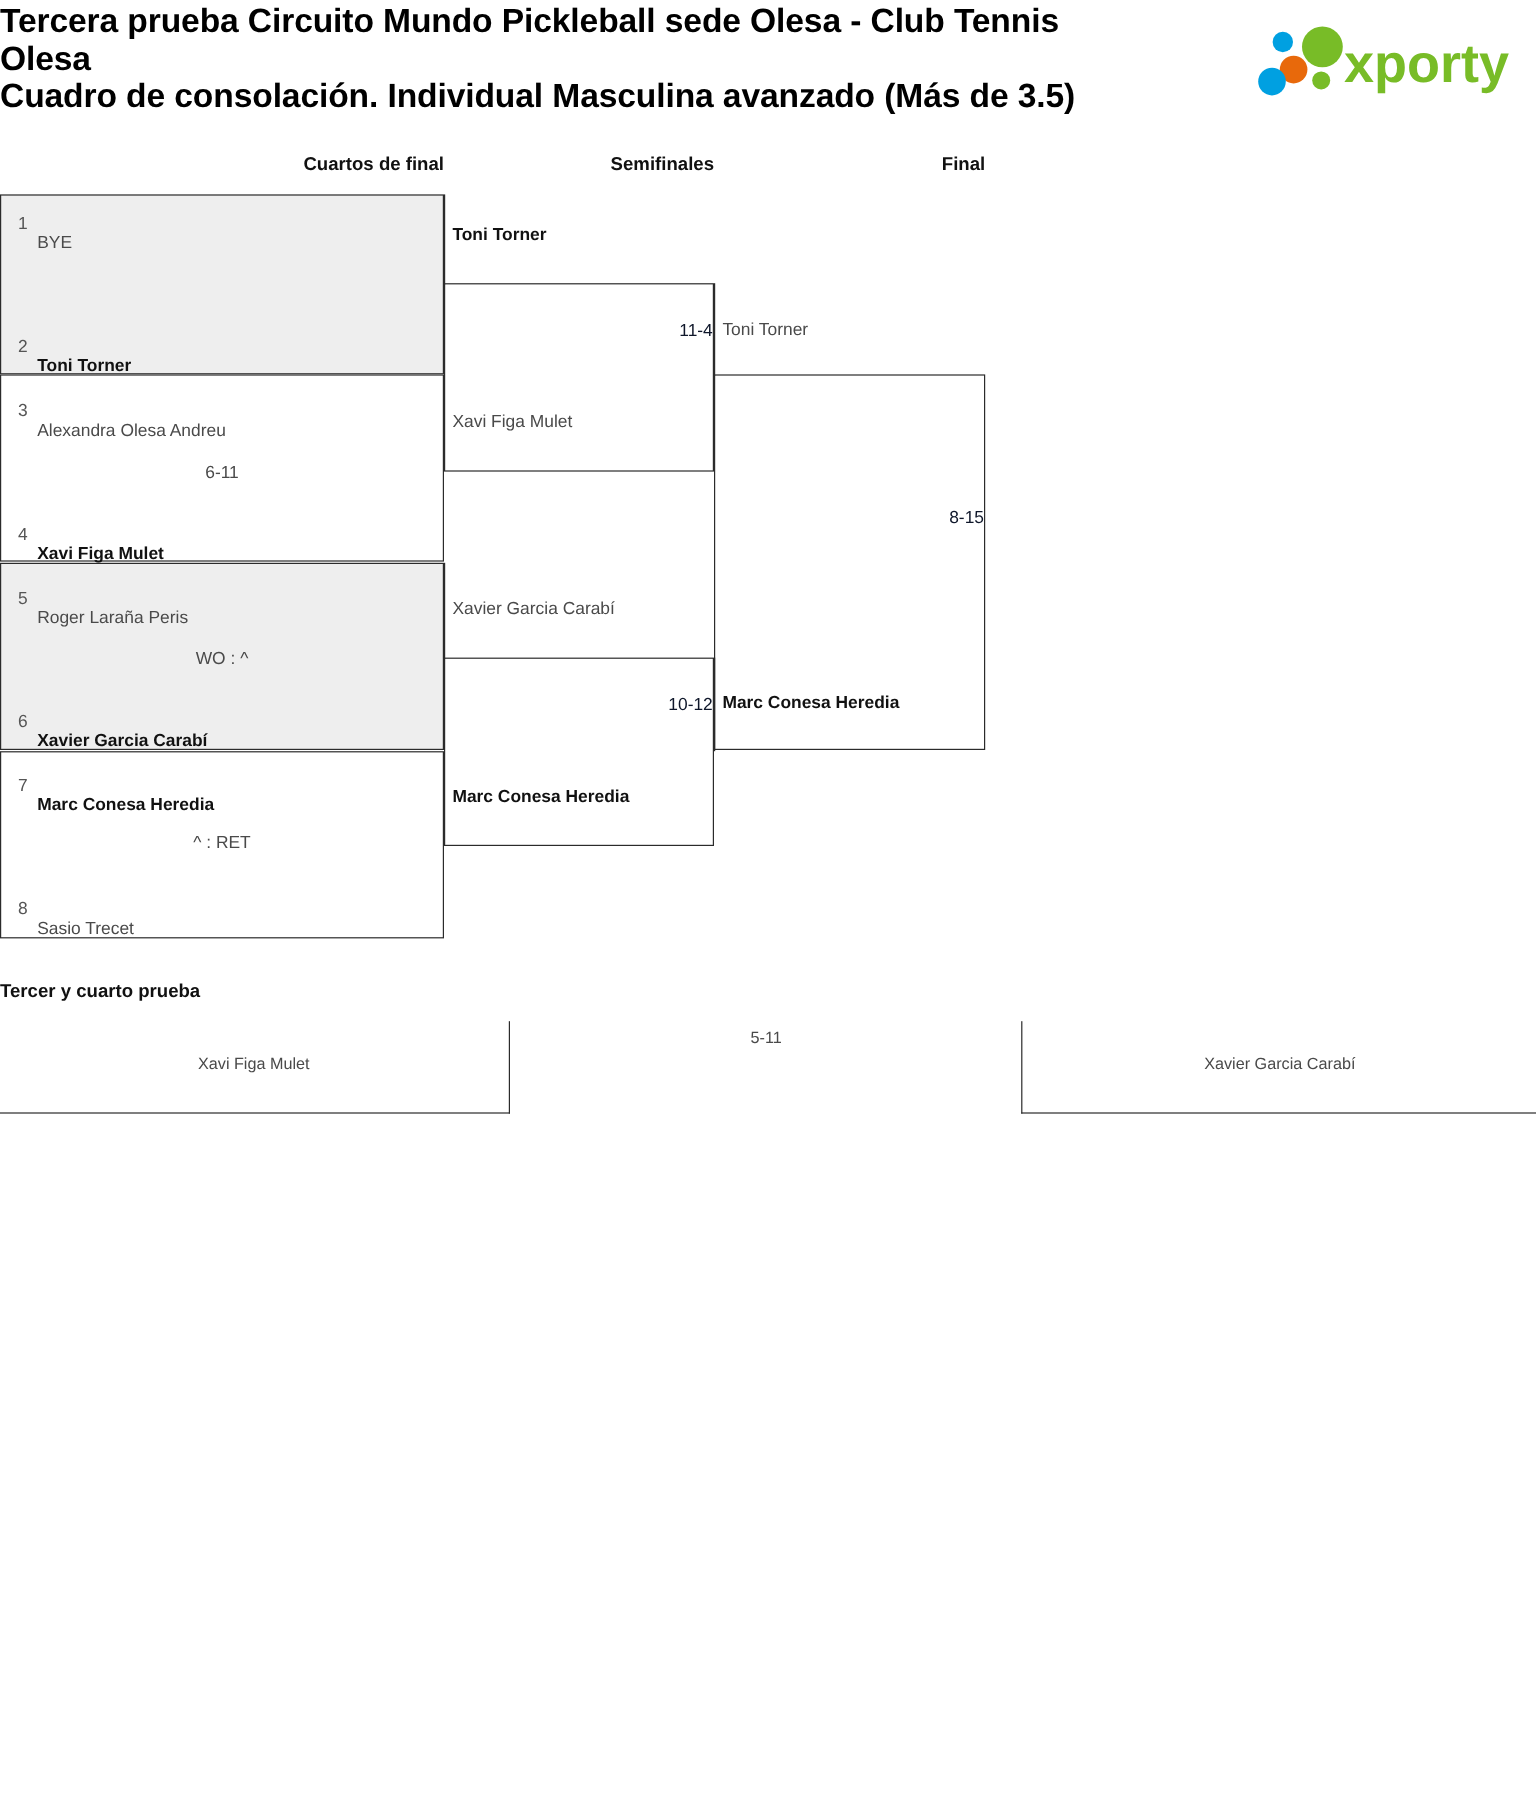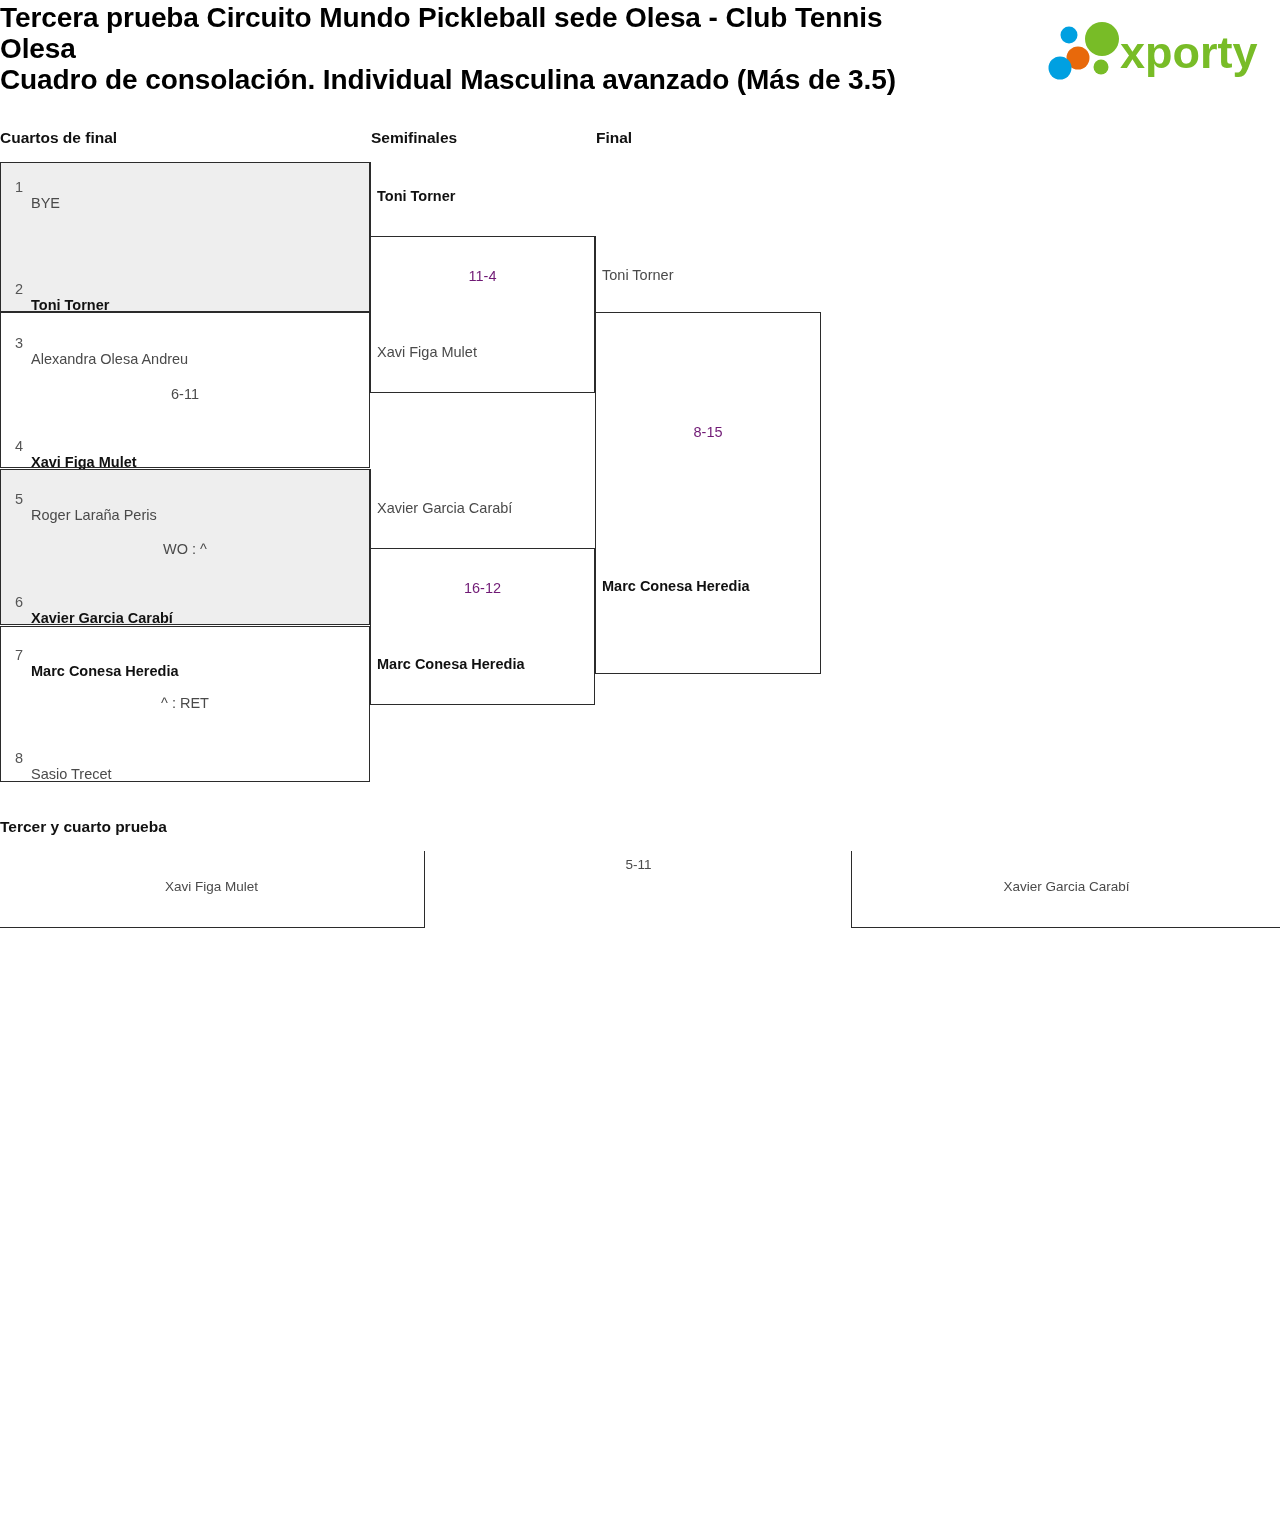--- a/index.html
+++ b/index.html
@@ -44,21 +44,21 @@
     width: 232px; height: 70px;
   }
   .logo svg { display: block; }
 
   
   .round-label {
     position: absolute;
     font-size: 15.5px;
     font-weight: bold;
     color: #111111;
-    text-align: left;
+    text-align: right;
     white-space: nowrap;
   }
   #round-qf { left: 0;   top: 129px; width: 370px; }
   #round-sf { left: 371px; top: 129px; width: 224px; }
   #round-f  { left: 596px; top: 129px; width: 225px; }
 
   
   .bracket { position: absolute; left: 0; top: 0; width: 1280px; height: 1513px; }
 
   .qf-box {
@@ -110,22 +110,22 @@
   .adv-name {
     position: absolute;
     font-size: 14.5px;
     white-space: nowrap;
     color: #4a4a4a;
   }
   .adv-name.winner { color: #111111; font-weight: bold; }
   .mscore {
     position: absolute;
     font-size: 14.5px;
-    color: #701a75;
-    text-align: center;
+    color: #0f172a;
+    text-align: right;
     white-space: nowrap;
   }
   .vline {
     position: absolute;
     width: 1px;
     background: #2b2b2b;
   }
 
   
   .tp-title {
@@ -247,27 +247,27 @@
   <div class="vline" style="left:370px; top:162px; height:75px;"></div>
   <div class="adv-name winner" style="left:377px; top:188px;">Toni Torner</div>
   <div class="match-box" style="left:370px; top:236px; width:225px; height:157px;">
     <div class="mscore" style="left:0; top:31px; width:100%;">11-4</div>
   </div>
   <div class="adv-name" style="left:377px; top:344px;">Xavi Figa Mulet</div>
 
   <div class="vline" style="left:370px; top:469px; height:80px;"></div>
   <div class="adv-name" style="left:377px; top:500px;">Xavier Garcia Carabí</div>
   <div class="match-box" style="left:370px; top:548px; width:225px; height:157px;">
-    <div class="mscore" style="left:0; top:31px; width:100%;">16-12</div>
+    <div class="mscore" style="left:0; top:31px; width:100%;">10-12</div>
   </div>
   <div class="adv-name winner" style="left:377px; top:656px;">Marc Conesa Heredia</div>
 
   <div class="vline" style="left:595px; top:236px; height:77px;"></div>
   <div class="adv-name" style="left:602px; top:267px;">Toni Torner</div>
-  <div class="match-box" style="left:595px; top:312px; width:226px; height:362px;">
+  <div class="match-box" style="left:595px; top:312px; width:226px; height:313px;">
     <div class="mscore" style="left:0; top:111px; width:100%;">8-15</div>
   </div>
   <div class="adv-name winner" style="left:602px; top:578px;">Marc Conesa Heredia</div>
   <div class="vline" style="left:595px; top:548px; height:78px;"></div>
 
 </div>
 
 <div class="tp-title">Tercer y cuarto prueba</div>
 
 <div class="tp-left">

